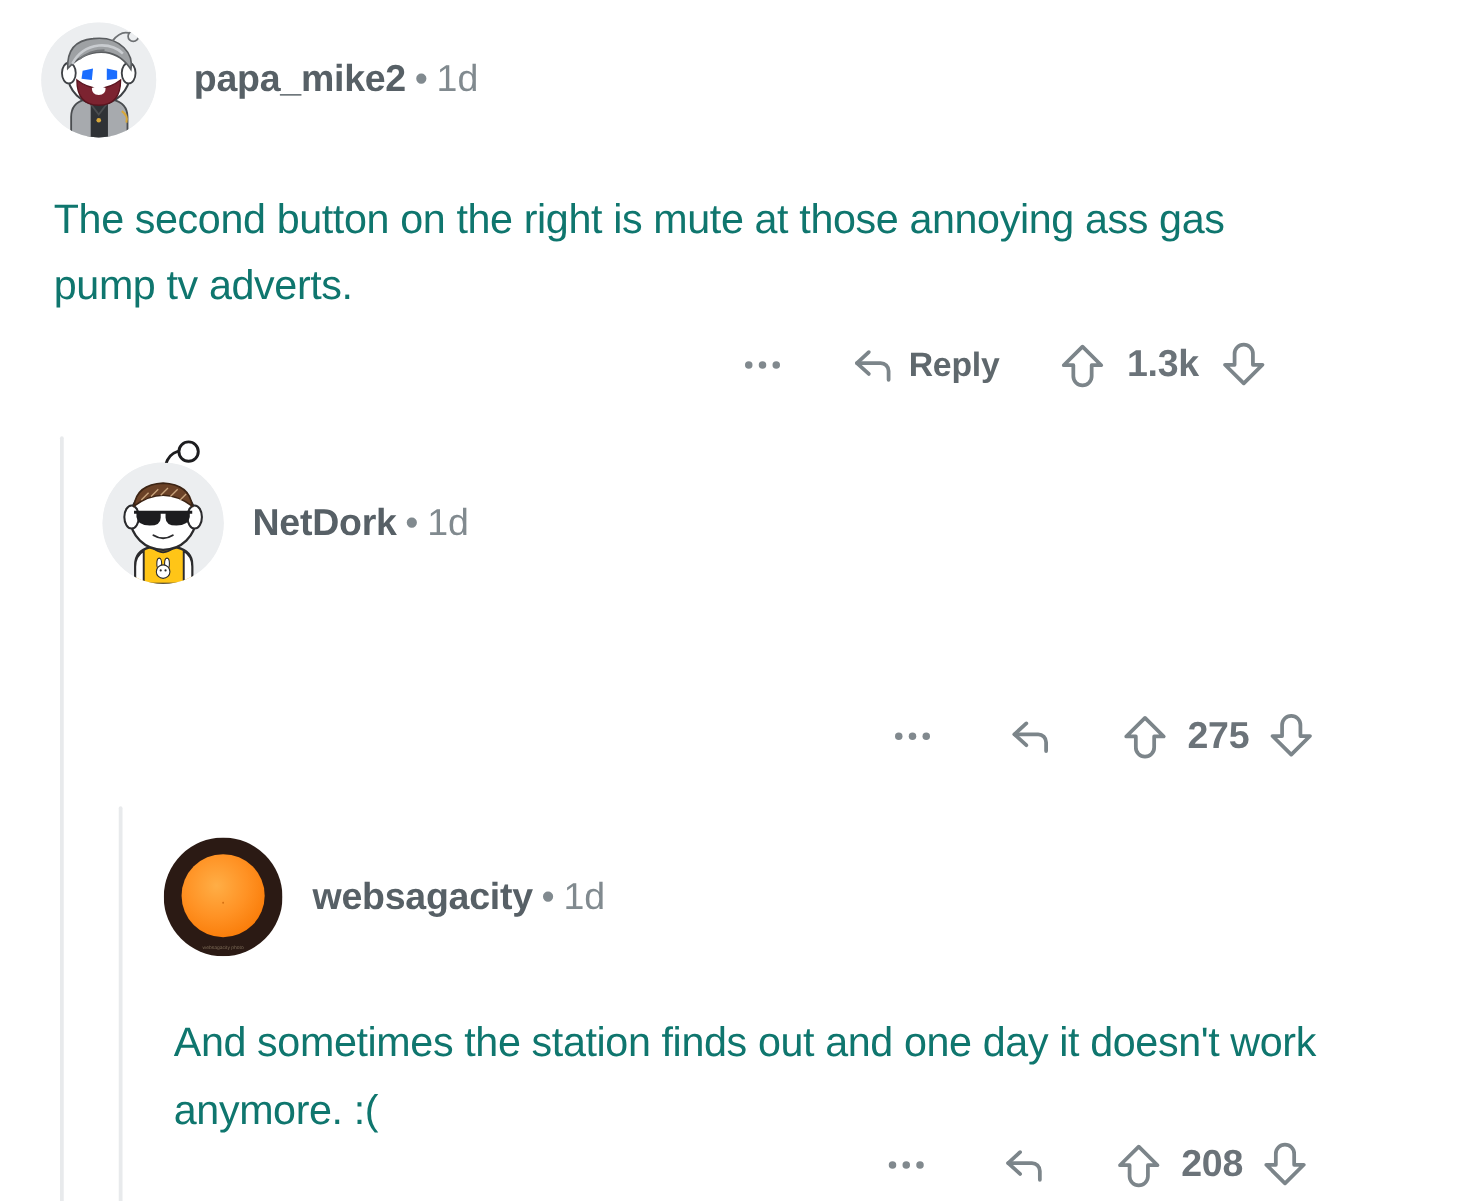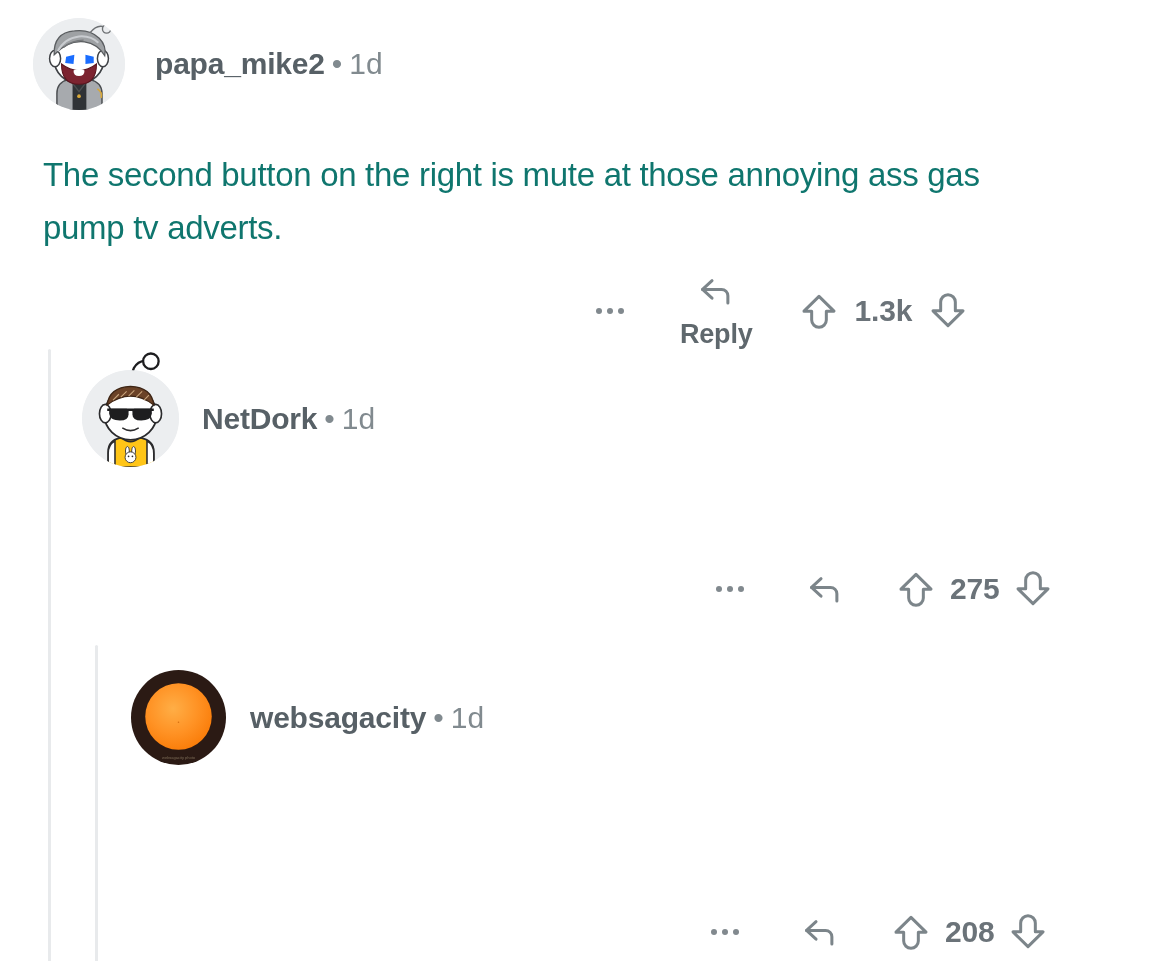--- a/index.html
+++ b/index.html
@@ -83,21 +83,20 @@
   }
   .dots i {
     display: block;
     width: 6px; height: 6px;
     border-radius: 50%;
     background: #81898e;
   }
   .reply-btn {
     display: flex;
     gap: 9px;
-    flex-direction: column;
   }
   .reply-label {
     color: #5f686d;
     font-weight: 700;
     font-size: 27px;
     letter-spacing: -0.2px;
   }
   .vote-group {
     display: flex;
     align-items: center;
@@ -332,20 +331,21 @@
             <text x="50" y="94" text-anchor="middle" font-family="'Liberation Sans', sans-serif" font-size="4.2" fill="#8a7a63" opacity="0.85">websagacity photo</text>
           </g>
         </svg>
       </div>
       <div class="byline">
         <span class="username">websagacity</span>
         <span class="meta-dot">•</span>
         <span class="timestamp">1d</span>
       </div>
     </div>
+    <div class="body-text">And sometimes the station finds out and one day it doesn't work anymore.  :(</div>
   </div>
 
   <div class="actions" id="c3-actions">
     <div class="act dots" style="margin-right:62px;">
         <i></i>
         <i></i>
         <i></i>
       </div>
 
     <div class="act reply-btn" style="margin-right:52px;">

